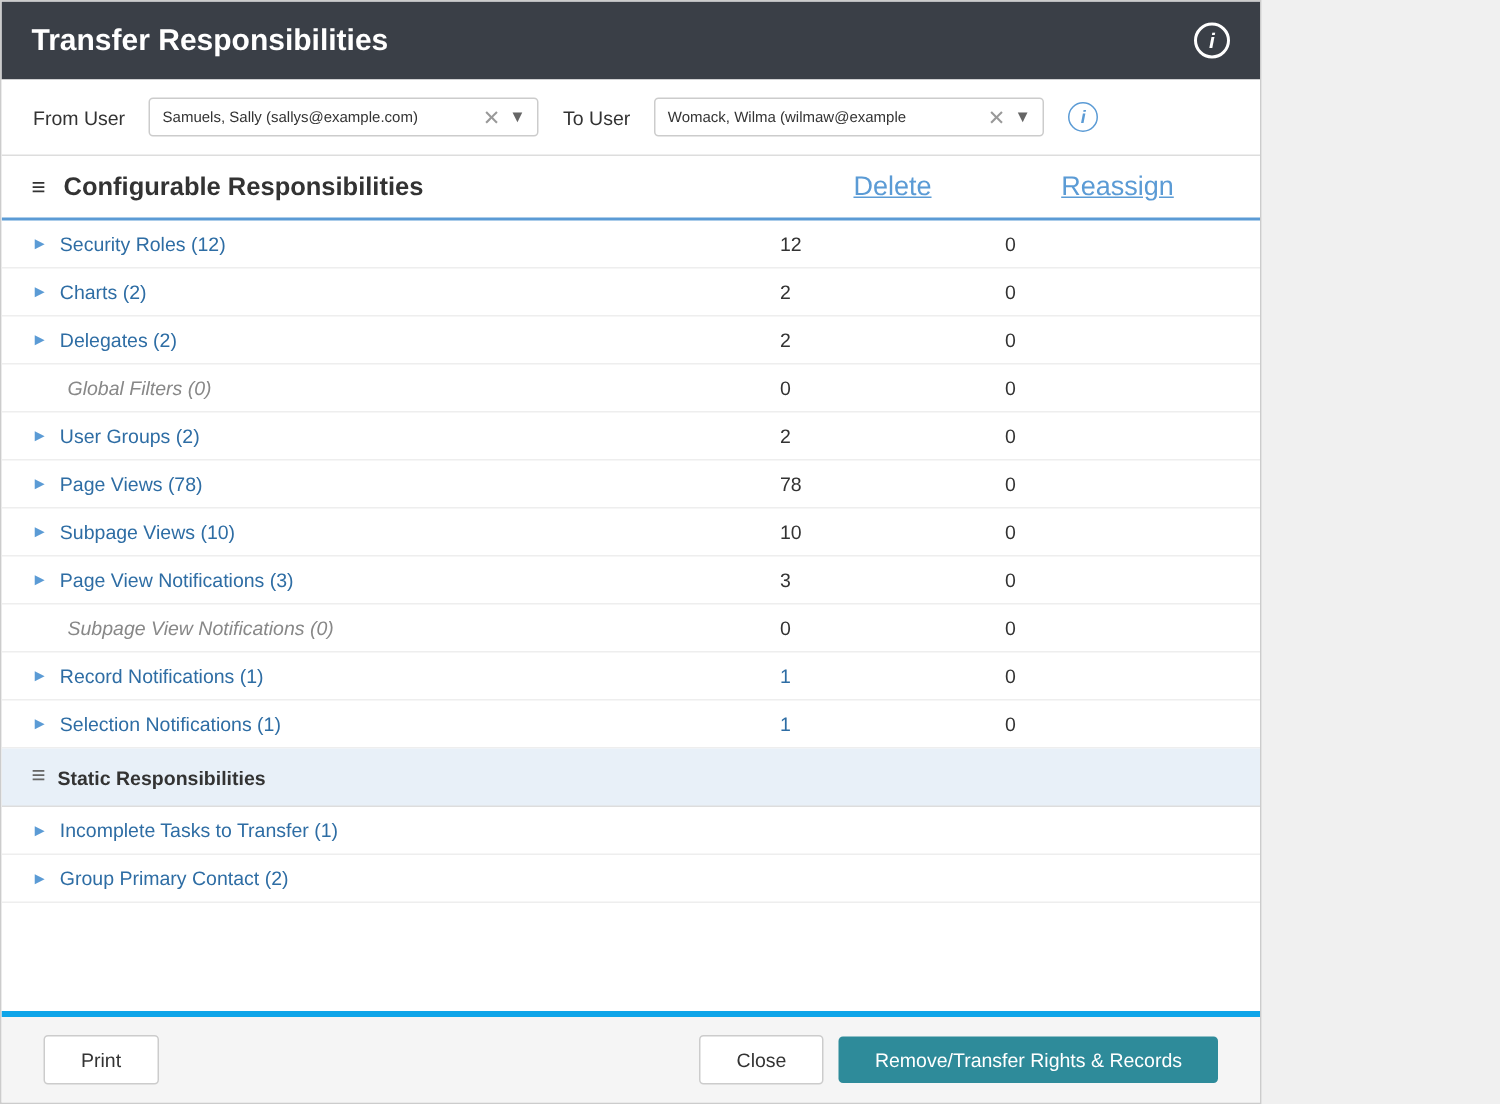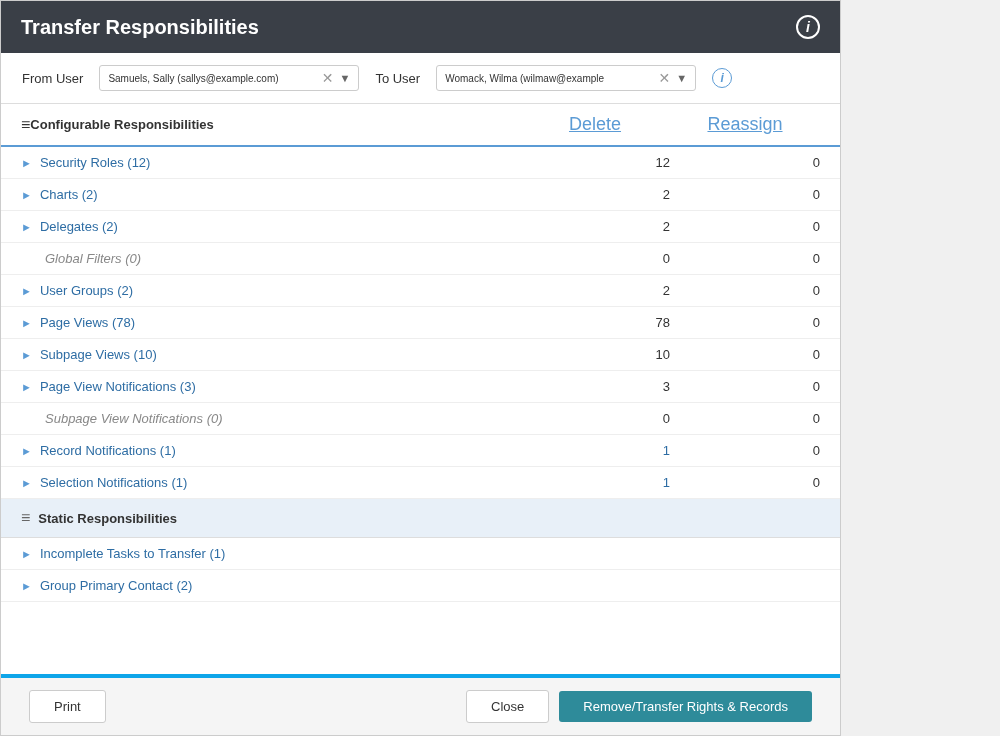--- a/index.html
+++ b/index.html
@@ -114,24 +114,24 @@
       display: grid;
       grid-template-columns: 1fr 150px 150px;
       padding: 10px 20px;
       border-bottom: 2px solid #5b9bd5;
       background: #fff;
     }
 
     .table-header .col-title {
       display: flex;
       align-items: center;
-      gap: 0;
+      gap: 12px;
       font-weight: bold;
       color: #333;
-      font-size: 13px;
+      font-size: 17px;
     }
 
     .table-header .col-action {
       text-align: center;
       font-weight: normal;
       color: #5b9bd5;
       text-decoration: underline;
       cursor: pointer;
       font-size: 18px;
     }
@@ -177,21 +177,21 @@
       font-style: italic;
     }
 
     .table-row .chevron-icon {
       color: #5b9bd5;
       font-size: 11px;
       cursor: pointer;
     }
 
     .table-row .cell-value {
-      text-align: right;
+      text-align: left;
       font-size: 13px;
       color: #333;
     }
 
     .table-row .cell-value.highlight {
       color: #2e6da4;
       font-weight: 500;
     }
 
     .footer {

